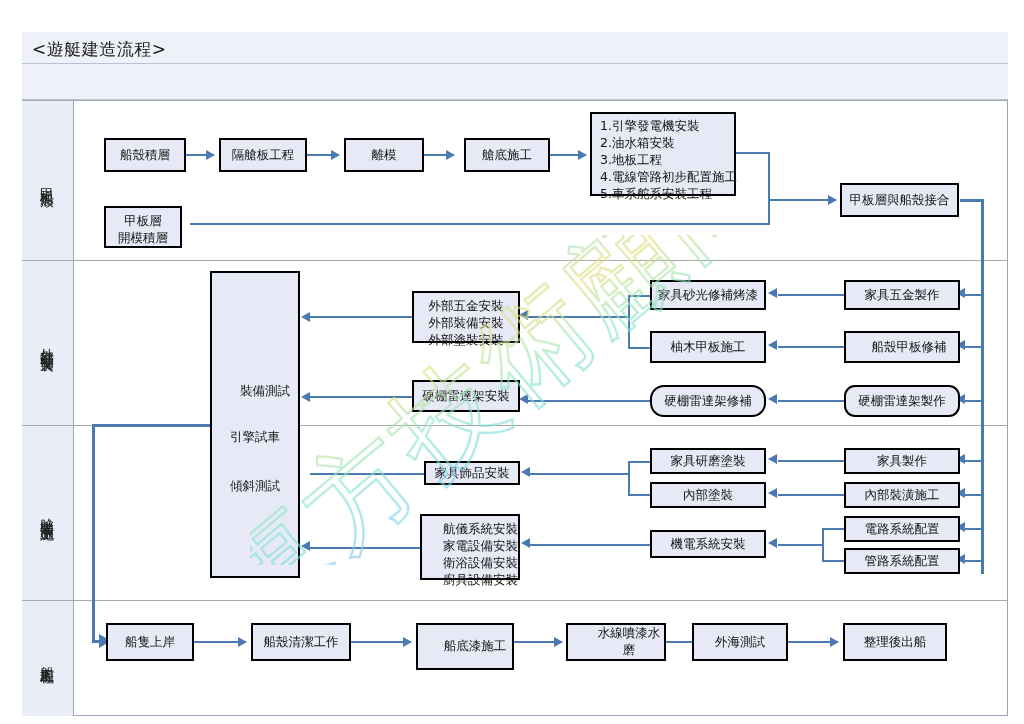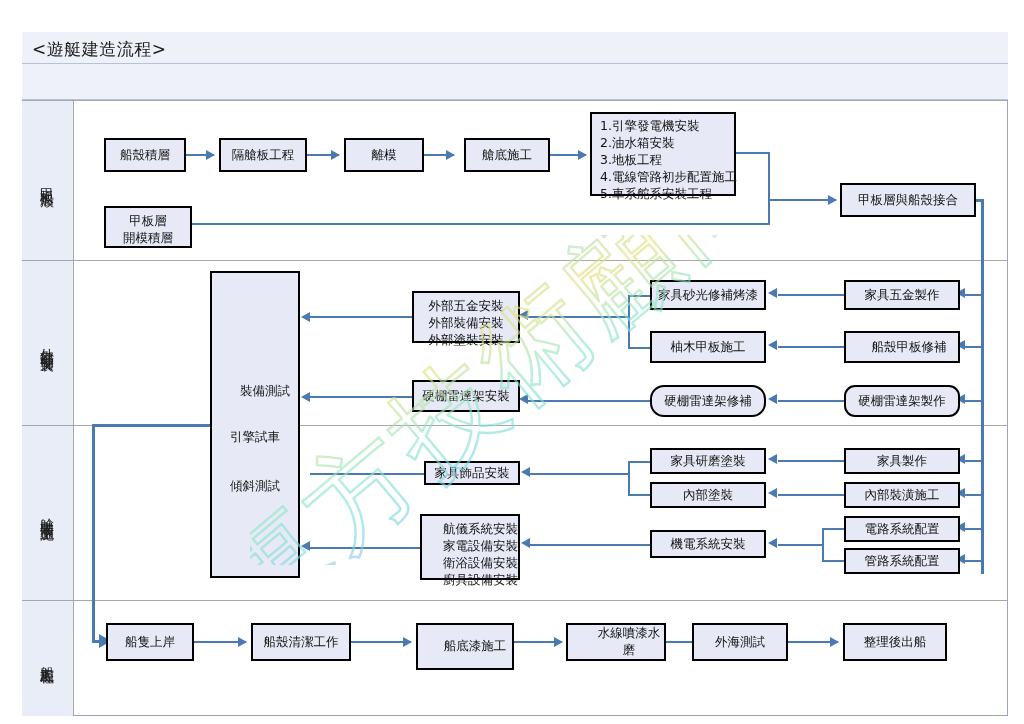--- a/index.html
+++ b/index.html
@@ -110,32 +110,32 @@
   <div class="arw r" style="left:578px;top:150px;"></div>
 
   <div class="node lines" style="left:590px;top:112px;width:146px;height:84px;">
     <div>1.引擎發電機安裝</div>
     <div>2.油水箱安裝</div>
     <div>3.地板工程</div>
     <div>4.電線管路初步配置施工</div>
     <div>5.車系舵系安裝工程</div>
   </div>
 
-  <div class="node center-lines" style="left:104px;top:206px;width:88px;height:42px;">
+  <div class="node center-lines" style="left:104px;top:206px;width:78px;height:42px;">
     <div>甲板層</div>
     <div>開模積層</div>
   </div>
 
   <div class="ln lnH" style="left:736px;top:152px;width:34px;"></div>
   <div class="ln lnV" style="left:768px;top:152px;height:73px;"></div>
   <div class="ln lnH" style="left:190px;top:223px;width:580px;"></div>
   <div class="ln lnH" style="left:768px;top:199px;width:68px;"></div>
   <div class="arw r" style="left:828px;top:195px;"></div>
 
-  <div class="node" style="left:840px;top:183px;width:136px;height:34px;">甲板層與船殼接合</div>
+  <div class="node" style="left:840px;top:183px;width:119px;height:34px;">甲板層與船殼接合</div>
 
   <div class="ln lnH thick" style="left:960px;top:199px;width:24px;"></div>
   <div class="ln lnV thick" style="left:981px;top:199px;height:375px;"></div>
 
   <div class="node tall" style="left:210px;top:271px;width:90px;height:307px;">
     <div class="tl" style="top:110px;margin-left:20px;">裝備測試</div>
     <div class="tl" style="top:156px;text-align:center;">引擎試車</div>
     <div class="tl" style="top:205px;">傾斜測試</div>
   </div>
 

